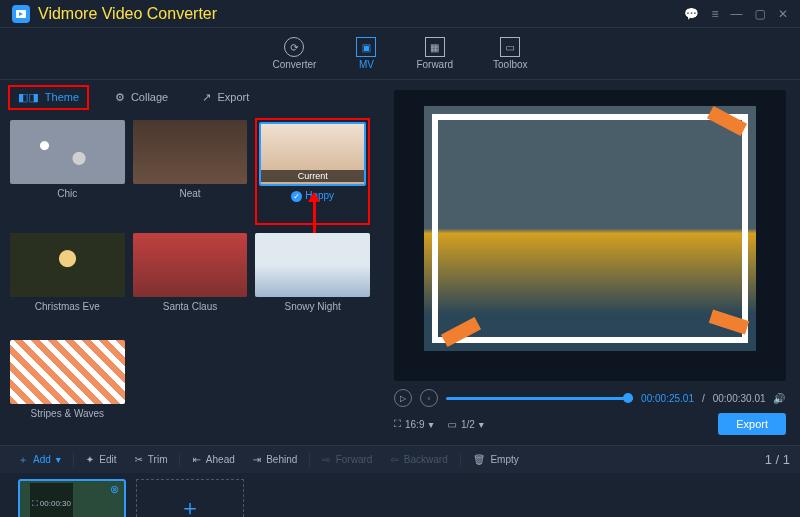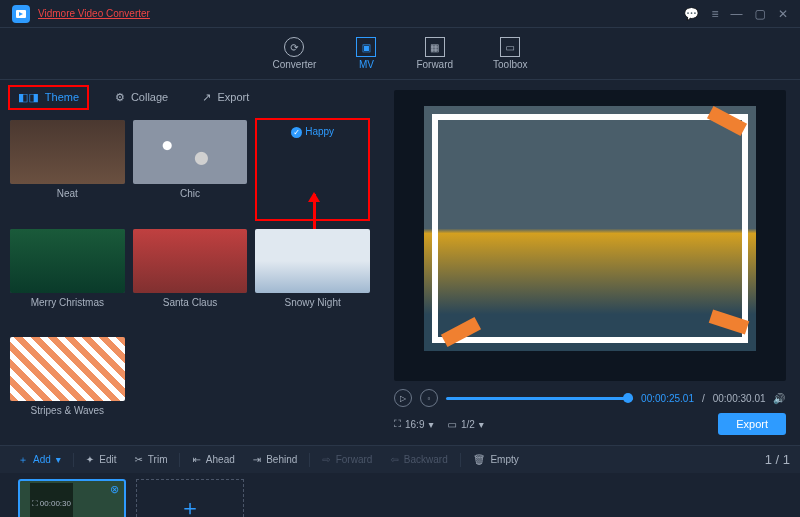--- a/index.html
+++ b/index.html
@@ -1,19 +1,19 @@
 <!DOCTYPE html>
 <html><head>
 <meta charset="utf-8">
 <style>
 * { margin: 0; padding: 0; box-sizing: border-box; }
 body { width: 800px; height: 517px; background: #1a2332; font-family: Arial, sans-serif; color: #a8b2c0; font-size: 11px; overflow: hidden; }
 .titlebar { height: 28px; display: flex; align-items: center; padding: 0 12px; background: #1a2332; border-bottom: 1px solid #2a3648; }
 .titlebar .logo { width: 18px; height: 18px; background: #2e9bff; border-radius: 4px; display: flex; align-items: center; justify-content: center; margin-right: 8px; }
-.titlebar .title { font-size: 10px; color: #ef4444; flex: 1; text-decoration: underline; }
+.titlebar .title { font-size: 16px; color: #fde047; flex: 1; }
 .titlebar .win-icons { display: flex; gap: 12px; color: #7a8598; }
 .titlebar .win-icons span { cursor: pointer; font-size: 12px; }
 .tabs-main { height: 52px; display: flex; justify-content: center; align-items: center; gap: 40px; border-bottom: 1px solid #2a3648; }
 .tab-main { display: flex; flex-direction: column; align-items: center; gap: 2px; cursor: pointer; font-size: 10px; color: #a8b2c0; }
 .tab-main.active { color: #2e9bff; }
 .tab-main .ic { width: 20px; height: 20px; border: 1.5px solid currentColor; display: flex; align-items: center; justify-content: center; }
 .content { display: flex; height: 365px; }
 .left-panel { width: 380px; display: flex; flex-direction: column; }
 .subtabs { height: 34px; display: flex; align-items: center; padding: 0 8px; gap: 18px; }
 .subtab { display: flex; align-items: center; gap: 6px; font-size: 11px; cursor: pointer; padding: 4px 8px; }
@@ -120,39 +120,43 @@
         <span>Collage</span>
       </div>
       <div class="subtab">
         <span>↗</span>
         <span>Export</span>
       </div>
     </div>
     <div class="themes-grid">
       <div class="theme-item">
           <div class="theme-thumb">
+            <div class="thumb-fill thumb-chic"></div>
+          </div>
+          <div class="theme-label">Chic</div>
+        </div>
+      <div class="theme-item">
+          <div class="theme-thumb">
             <div class="thumb-fill thumb-neat"></div>
           </div>
           <div class="theme-label">Neat</div>
         </div>
-      <div class="theme-item">
-          <div class="theme-thumb">
-            <div class="thumb-fill thumb-chic"></div>
-          </div>
-          <div class="theme-label">Chic</div>
-        </div>
       <div class="theme-item selected highlighted">
+        <div class="theme-thumb">
+            <div class="thumb-fill thumb-happy"></div>
+            <div class="current-badge">Current</div>
+          </div>
         <div class="theme-label"><span class="check-ic">✓</span><span>Happy</span></div>
         <div class="red-arrow"></div>
       </div>
       <div class="theme-item">
           <div class="theme-thumb">
-            <div class="thumb-fill thumb-merry"></div>
-          </div>
-          <div class="theme-label">Merry Christmas</div>
+            <div class="thumb-fill thumb-eve"></div>
+          </div>
+          <div class="theme-label">Christmas Eve</div>
         </div>
       <div class="theme-item">
           <div class="theme-thumb">
             <div class="thumb-fill thumb-santa"></div>
           </div>
           <div class="theme-label">Santa Claus</div>
         </div>
       <div class="theme-item">
           <div class="theme-thumb">
             <div class="thumb-fill thumb-snowy"></div>

